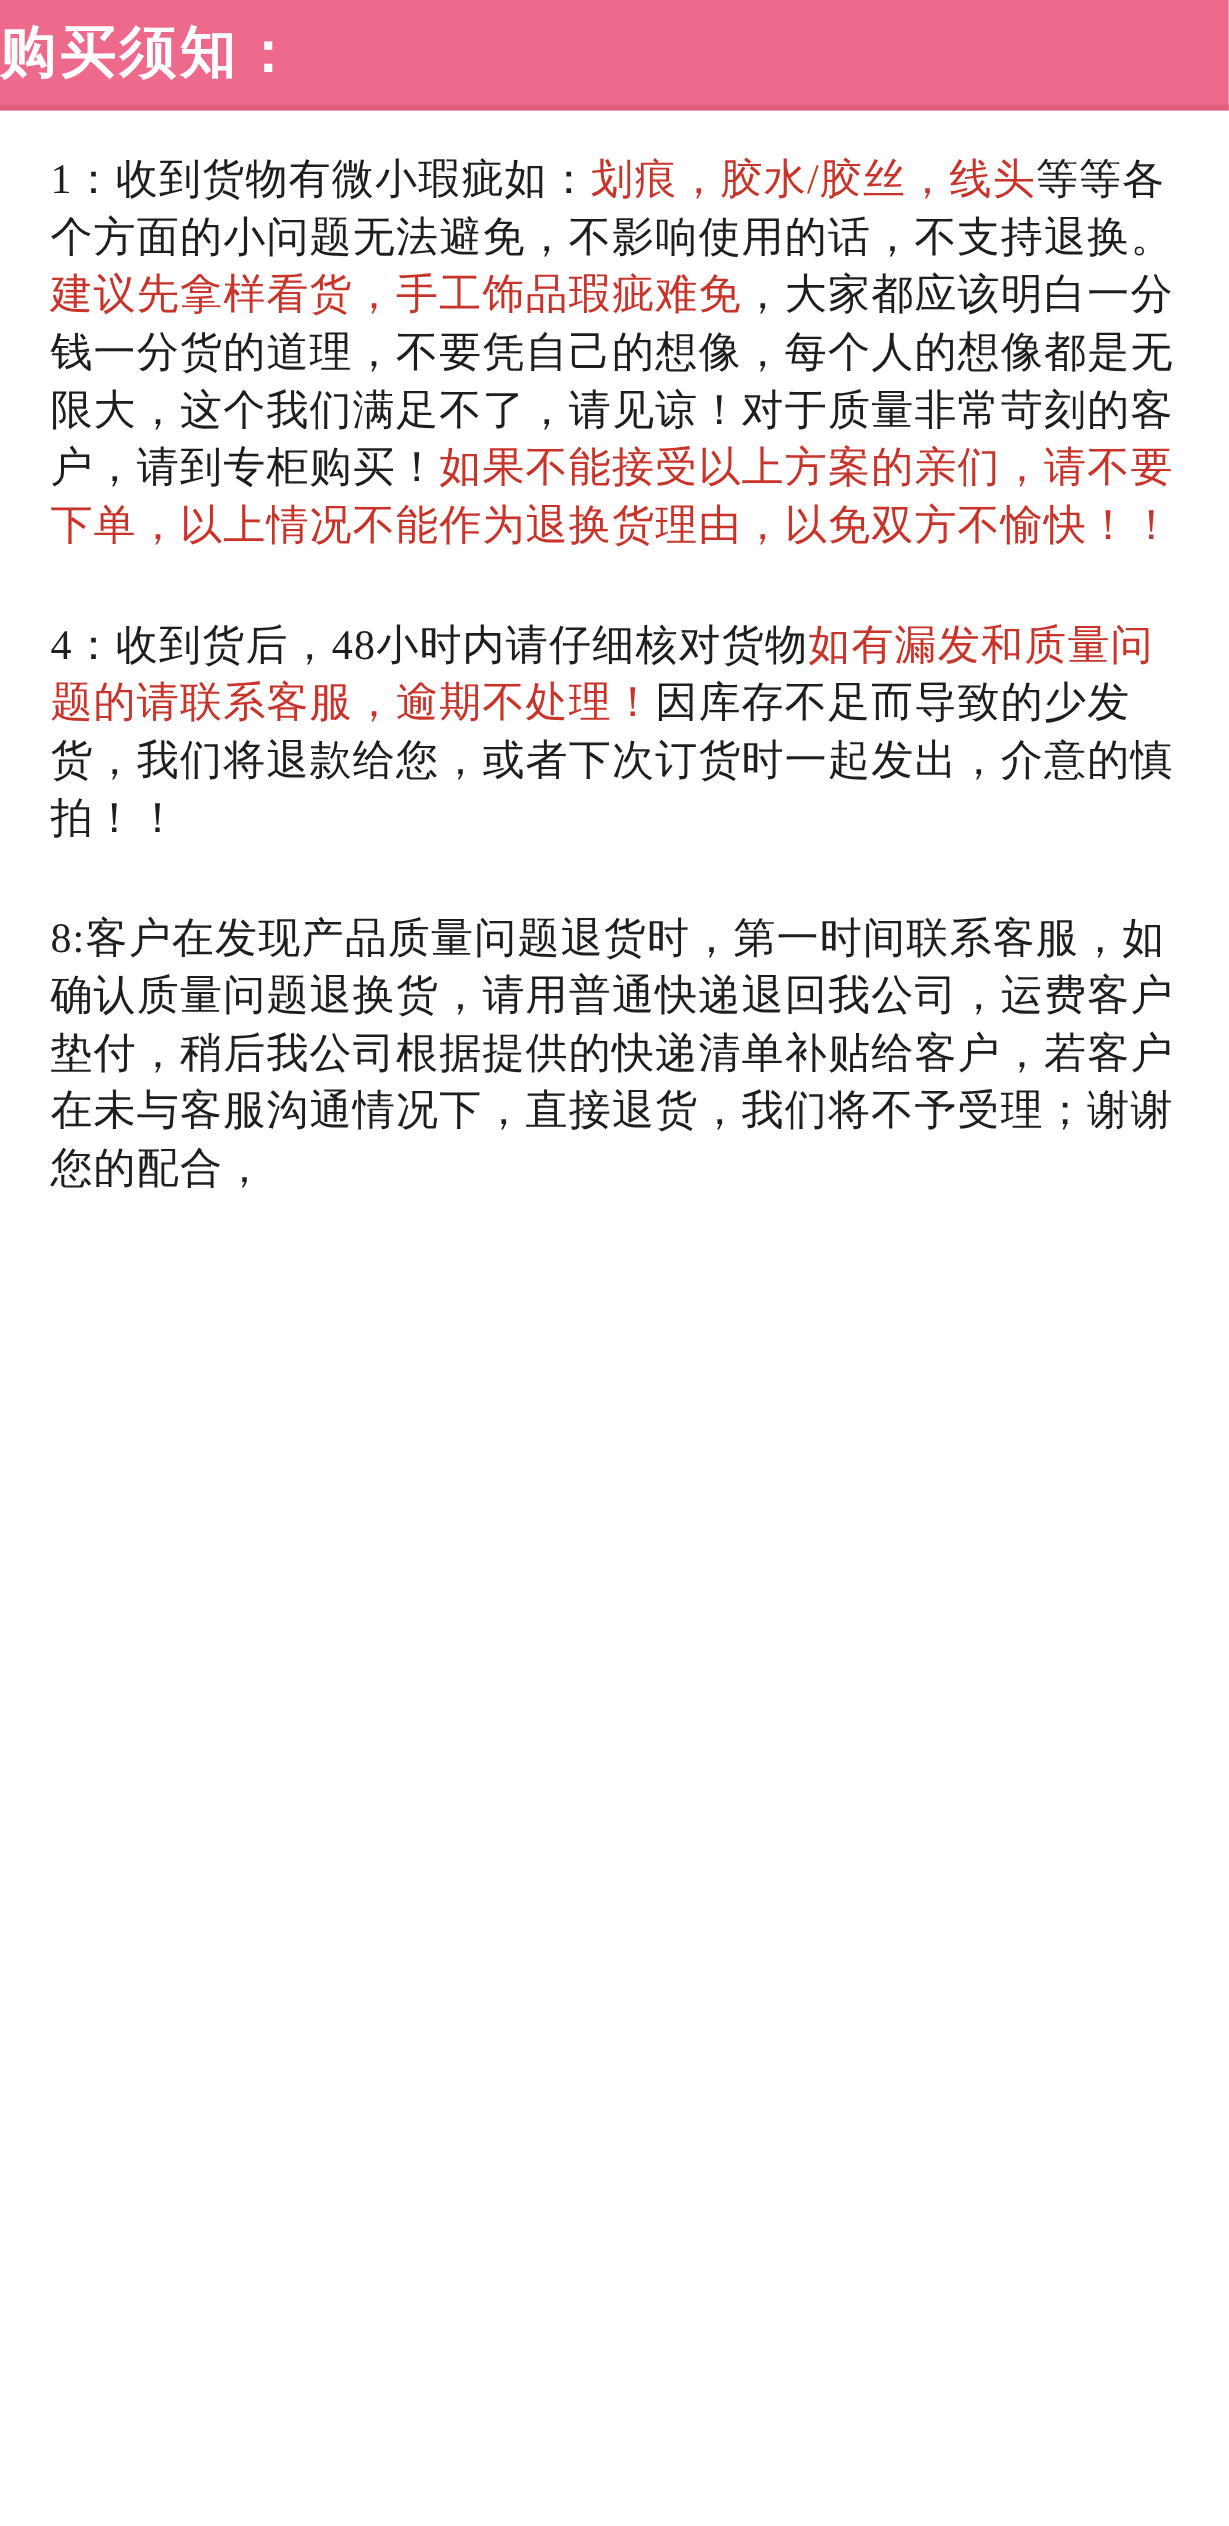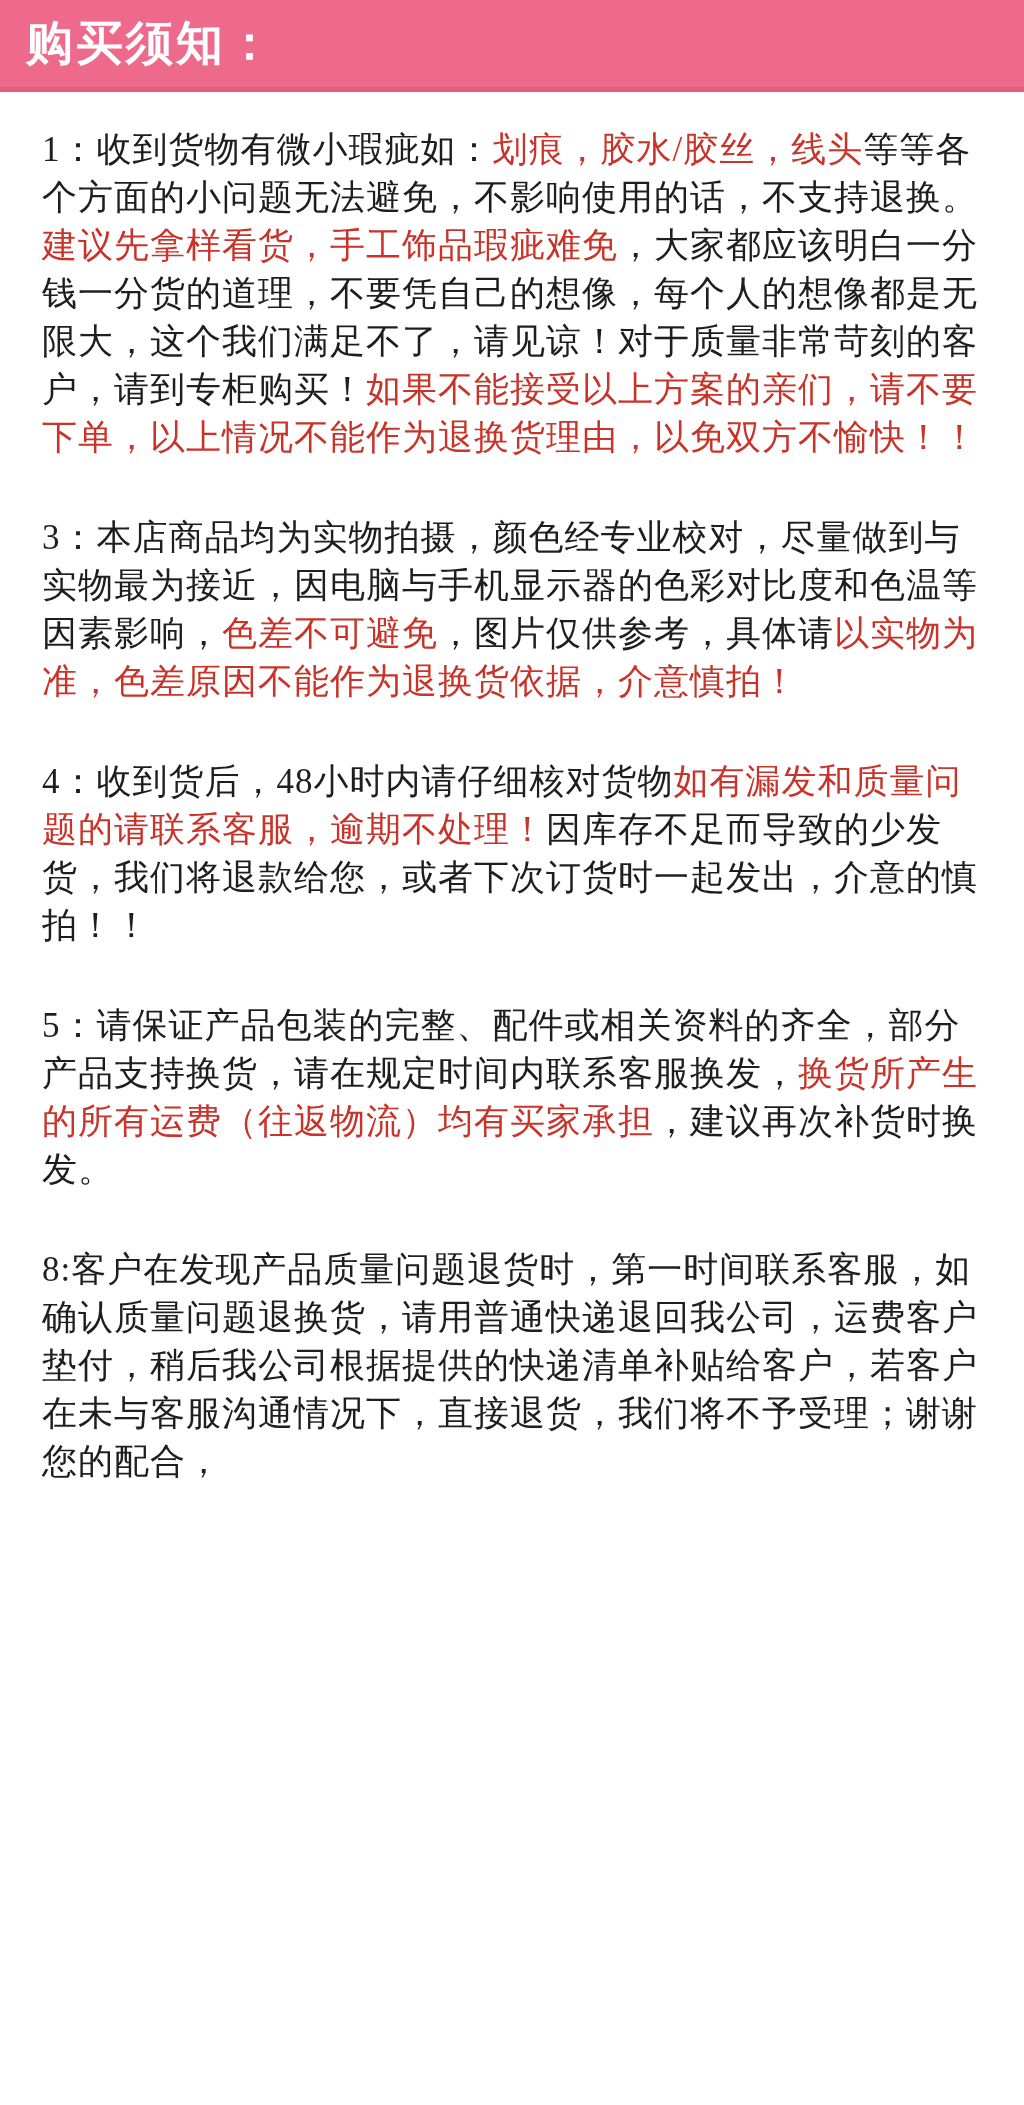--- a/index.html
+++ b/index.html
@@ -17,21 +17,20 @@
   }
   body { min-height: 2105px; overflow: hidden; }
 
   .banner {
     width: 1024px;
     height: 92px;
     background: var(--banner-pink);
     border-bottom: 5px solid var(--banner-edge);
     display: flex;
     align-items: center;
-    padding-left: 26px;
   }
   .banner-title {
     color: #ffffff;
     font-size: 47px;
     font-weight: bold;
     letter-spacing: 3px;
     font-family: "Liberation Sans", "DejaVu Sans", sans-serif;
   }
 
   .content {
@@ -54,17 +53,15 @@
 </style>
 </head>
 <body>
 
 <div class="banner">
   <div class="banner-title">购买须知：</div>
 </div>
 
 <div class="content">
     <p class="notice"><span class="seg">1：收到货物有微小瑕疵如：</span><span class="seg seg-red">划痕，胶水/胶丝，线头</span><span class="seg">等等各个方面的小问题无法避免，不影响使用的话，不支持退换。</span><span class="seg seg-red">建议先拿样看货，手工饰品瑕疵难免</span><span class="seg">，大家都应该明白一分钱一分货的道理，不要凭自己的想像，每个人的想像都是无限大，这个我们满足不了，请见谅！对于质量非常苛刻的客户，请到专柜购买！</span><span class="seg seg-red">如果不能接受以上方案的亲们，请不要下单，以上情况不能作为退换货理由，以免双方不愉快！！</span></p>
-    <p class="notice"><span class="seg">3：本店商品均为实物拍摄，颜色经专业校对，尽量做到与实物最为接近，因电脑与手机显示器的色彩对比度和色温等因素影响，</span><span class="seg seg-red">色差不可避免</span><span class="seg">，图片仅供参考，具体请</span><span class="seg seg-red">以实物为准，色差原因不能作为退换货依据，介意慎拍！</span></p>
     <p class="notice"><span class="seg">4：收到货后，48小时内请仔细核对货物</span><span class="seg seg-red">如有漏发和质量问题的请联系客服，逾期不处理！</span><span class="seg">因库存不足而导致的少发货，我们将退款给您，或者下次订货时一起发出，介意的慎拍！！</span></p>
-    <p class="notice"><span class="seg">5：请保证产品包装的完整、配件或相关资料的齐全，部分产品支持换货，请在规定时间内联系客服换发，</span><span class="seg seg-red">换货所产生的所有运费（往返物流）均有买家承担</span><span class="seg">，建议再次补货时换发。</span></p>
     <p class="notice"><span class="seg">8:客户在发现产品质量问题退货时，第一时间联系客服，如确认质量问题退换货，请用普通快递退回我公司，运费客户垫付，稍后我公司根据提供的快递清单补贴给客户，若客户在未与客服沟通情况下，直接退货，我们将不予受理；谢谢您的配合，</span></p>
   </div>
 
 </body></html>

